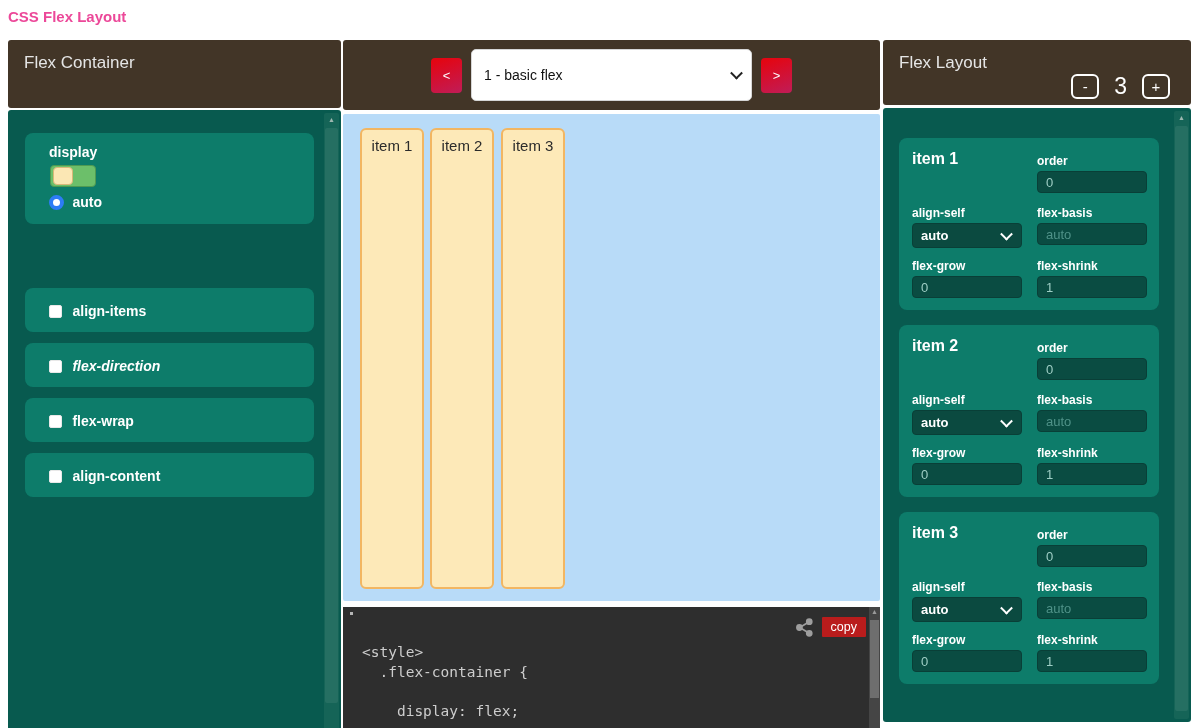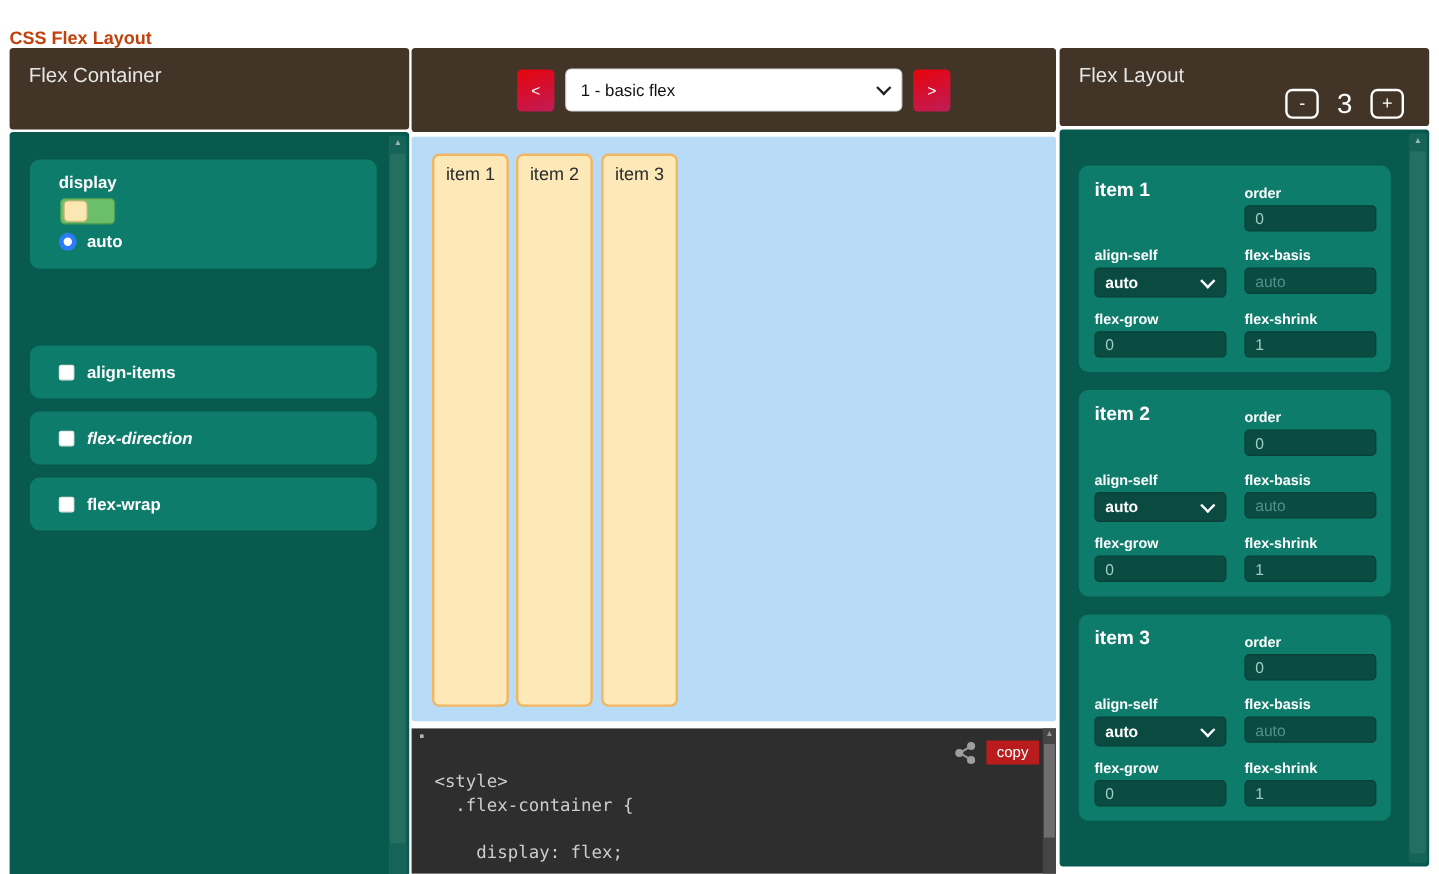--- a/index.html
+++ b/index.html
@@ -1,19 +1,19 @@
 <!DOCTYPE html>
 <html><head>
 <meta charset="utf-8">
 <style>
   html,body{margin:0;padding:0;background:#ffffff;width:1199px;height:728px;overflow:hidden;
     font-family:"Liberation Sans",sans-serif;}
   .abs{position:absolute;}
   
-  .page-title{left:8px;top:8px;font-size:15px;font-weight:bold;color:#c2410c;margin-top:16px;}
+  .page-title{left:8px;top:8px;font-size:15px;font-weight:bold;color:#ec4899;}
   
   .phead{background:#423527;border-radius:3px;color:#fff;}
   .phead-title{left:16px;top:13px;font-size:17px;color:#e5e5e5;}
   .pbody{background:#085a4f;border-radius:3px;}
   
   .sb-track{position:absolute;right:2px;top:3px;width:15px;bottom:3px;background:#156457;border-radius:2px;}
   .sb-thumb{position:absolute;left:1px;width:13px;background:#256f62;border-radius:2px;}
   .sb-arrow{position:absolute;top:2px;left:0;width:15px;text-align:center;font-size:7px;color:#9db7b0;line-height:10px;}
   
   .card{position:absolute;left:17px;width:289px;background:#0d7c6a;border-radius:8px;}
@@ -22,21 +22,21 @@
     border-radius:2px;margin:0;vertical-align:middle;}
   .toggle{position:absolute;width:44px;height:20px;background:#6cbf6a;border:1px solid #4f9a52;border-radius:4px;}
   .knob{position:absolute;left:2px;top:1px;width:18px;height:16px;background:#fbe7b4;border:1px solid #d8b878;border-radius:4px;}
   .radio{appearance:none;-webkit-appearance:none;width:15px;height:15px;border-radius:50%;
     border:4px solid #2d7cf5;background:#fff;margin:0;vertical-align:middle;}
   
   .navbtn{width:31px;height:35px;border:none;border-radius:4px;color:#fff;font-size:13px;
     background:linear-gradient(160deg,#e30613 10%,#c21b54 95%);cursor:pointer;}
   .selwrap{position:relative;display:inline-block;}
   select{appearance:none;-webkit-appearance:none;font-family:"Liberation Sans",sans-serif;}
-  .hsel{width:281px;height:36px;background:#fff;border:1px solid #d6d6d6;border-radius:5px;
+  .hsel{width:281px;height:52px;background:#fff;border:1px solid #d6d6d6;border-radius:5px;
     font-size:14px;color:#111;padding:0 26px 0 12px;}
   .chev{position:absolute;right:11px;top:50%;width:7px;height:7px;border-right:2px solid #222;
     border-bottom:2px solid #222;transform:translateY(-70%) rotate(45deg);pointer-events:none;}
   .chev.white{border-color:#fff;}
   
   .blue{background:#b8dbf8;border-radius:2px;}
   .fitem{position:absolute;top:14px;width:60px;height:450px;background:#fde9b8;border:2px solid #f2b662;
     border-radius:6px;text-align:center;padding-top:7px;font-size:15px;color:#2b2b2b;}
   
   .code{background:#2e2e2e;color:#cdcdcd;}
@@ -98,20 +98,26 @@
       <input type="checkbox" class="cbx" style="">
       <span class="card-label" style="margin-left:6px;font-style:italic;">flex-direction</span>
     </div>
   </div>
   <div class="card" style="top:288px;height:44px;">
     <div class="abs" style="left:24px;top:14px;">
       <input type="checkbox" class="cbx" style="">
       <span class="card-label" style="margin-left:6px;">flex-wrap</span>
     </div>
   </div>
+  <div class="card" style="top:343px;height:44px;">
+    <div class="abs" style="left:24px;top:14px;">
+      <input type="checkbox" class="cbx" style="">
+      <span class="card-label" style="margin-left:6px;">align-content</span>
+    </div>
+  </div>
 </div>
 
 <div class="abs phead" style="left:343px;top:40px;width:537px;height:70px;display:flex;align-items:center;justify-content:center;gap:9px;">
   <button class="navbtn">&lt;</button>
   <span class="selwrap">
     <select class="hsel">
       <option>1 - basic flex</option>
     </select>
     <span class="chev"></span>
   </span>

